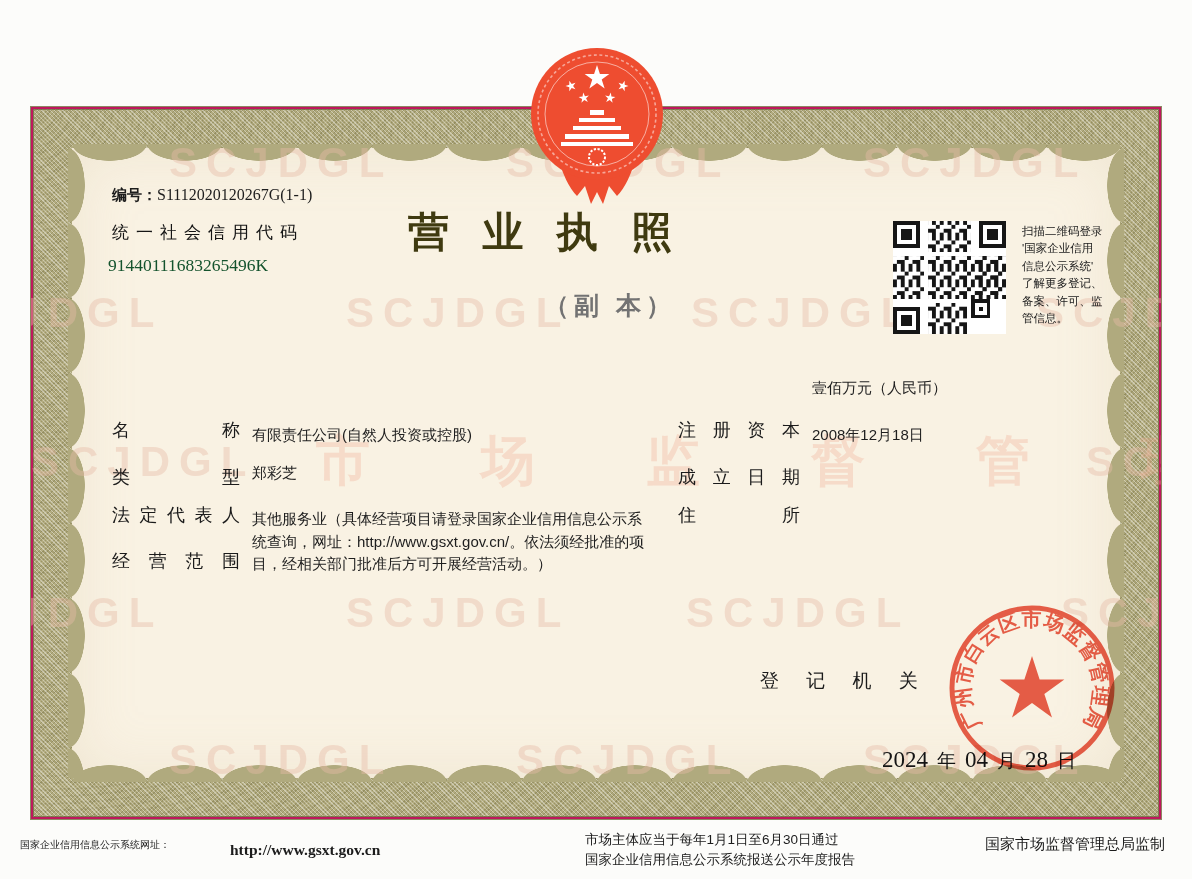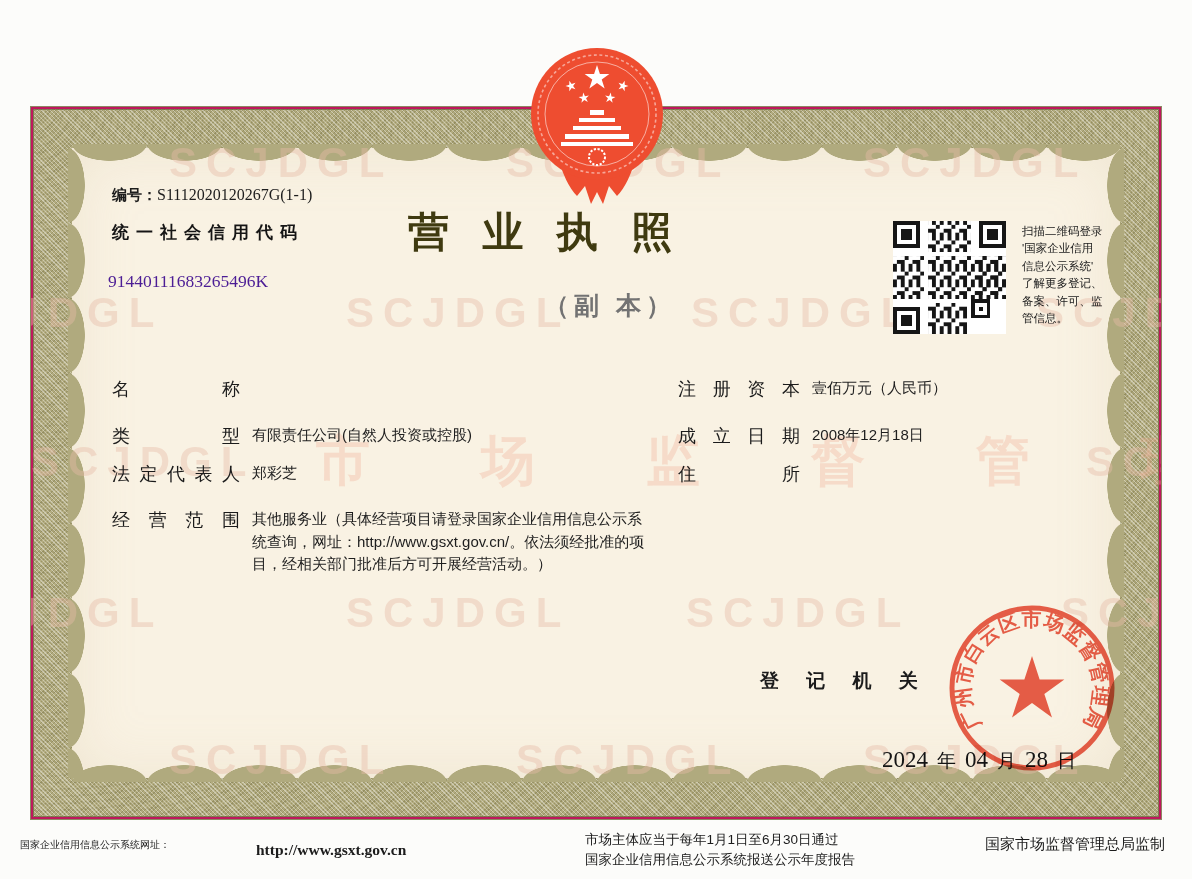--- a/index.html
+++ b/index.html
@@ -51,54 +51,54 @@
   }
   .wm-center{
     position:absolute;left:285px;top:318px;font-size:54px;font-weight:700;
     letter-spacing:48px;color:#f0ae96;opacity:.33;white-space:nowrap;
   }
   
   .abs{position:absolute;}
   .serial-line{left:112px;top:186px;font-size:15px;color:#1d1d1d;}
   .serial-label{font-weight:600;}
   .serial-num{font-family:"Liberation Serif","DejaVu Serif",serif;font-size:16px;}
-  .uscc-label{left:112px;top:221px;font-size:17px;font-weight:700;letter-spacing:7px;color:#151515;text-align:right;}
-  .uscc-value{left:108px;top:255px;font-size:17.5px;font-family:"Liberation Serif","DejaVu Serif",serif;color:#4c1d95;margin-top:16px;}
+  .uscc-label{left:112px;top:221px;font-size:17px;font-weight:400;letter-spacing:7px;color:#151515;text-align:right;}
+  .uscc-value{left:108px;top:255px;font-size:17.5px;font-family:"Liberation Serif","DejaVu Serif",serif;color:#14532d;}
   .title{
     left:408px;top:205px;width:404px;text-align:left;
     font-size:41px;font-weight:900;letter-spacing:11px;color:#3f3a10;
   }
   .subtitle{
     left:408px;top:289px;width:404px;text-align:center;
     font-size:25px;font-weight:600;letter-spacing:5px;color:#737373;
   }
   .qr-box{left:893px;top:221px;width:113px;height:113px;background:#fff;}
   .qr-caption{left:1022px;top:223px;width:110px;font-size:11.5px;line-height:1.52;color:#202020;}
   .qr-caption span{display:block;}
   .lbl{
     font-size:18px;color:#1b1b1b;font-weight:500;
-    text-align:justify;text-align-last:justify;display:block;
+    text-align:justify;text-align-last:justify;display:block;margin-top:41px;
   }
   .lbl-l{left:112px;width:128px;}
   .lbl-r{left:678px;width:122px;}
   .val{font-size:15px;color:#1e1e1e;line-height:1.5;}
   .val-l{left:252px;width:402px;}
   .val-r{left:812px;width:332px;}
   .row1{top:377px;} .row2{top:424px;} .row3{top:462px;} .row4{top:508px;}
-  .reg-label{left:760px;top:668px;font-size:19px;font-weight:700;letter-spacing:11px;color:#1b1b1b;}
+  .reg-label{left:760px;top:668px;font-size:19px;font-weight:400;letter-spacing:11px;color:#1b1b1b;}
   .date-line{left:882px;top:747px;color:#141414;white-space:nowrap;}
   .date-line .num{font-family:"Liberation Serif","DejaVu Serif",serif;font-size:23px;}
   .date-line .cjk{font-size:19px;margin:0 9px;}
   .stamp{left:942px;top:598px;width:180px;height:180px;opacity:.9;mix-blend-mode:multiply;}
   .emblem{left:527px;top:36px;width:140px;height:176px;}
   
   .foot{color:#1c1c1c;}
   .foot-left-label{left:20px;top:838px;font-size:10px;}
   .foot-left-url{left:230px;top:841px;font-size:15.5px;font-weight:600;
-    font-family:"Liberation Serif","DejaVu Serif",serif;margin-left:26px;}
+    font-family:"Liberation Serif","DejaVu Serif",serif;}
   .foot-mid{left:585px;top:830px;font-size:13.5px;line-height:1.5;}
   .foot-right{left:985px;top:835px;font-size:15px;}
 </style>
 </head>
 <body>
 
 <div class="page">
 
   <div class="frame">
     <div class="band"></div>

